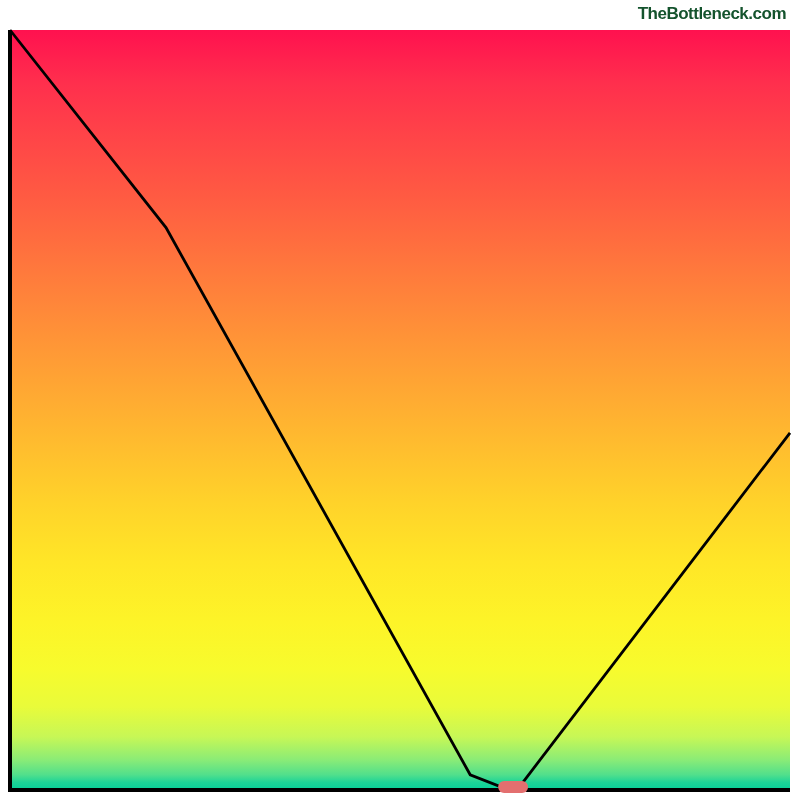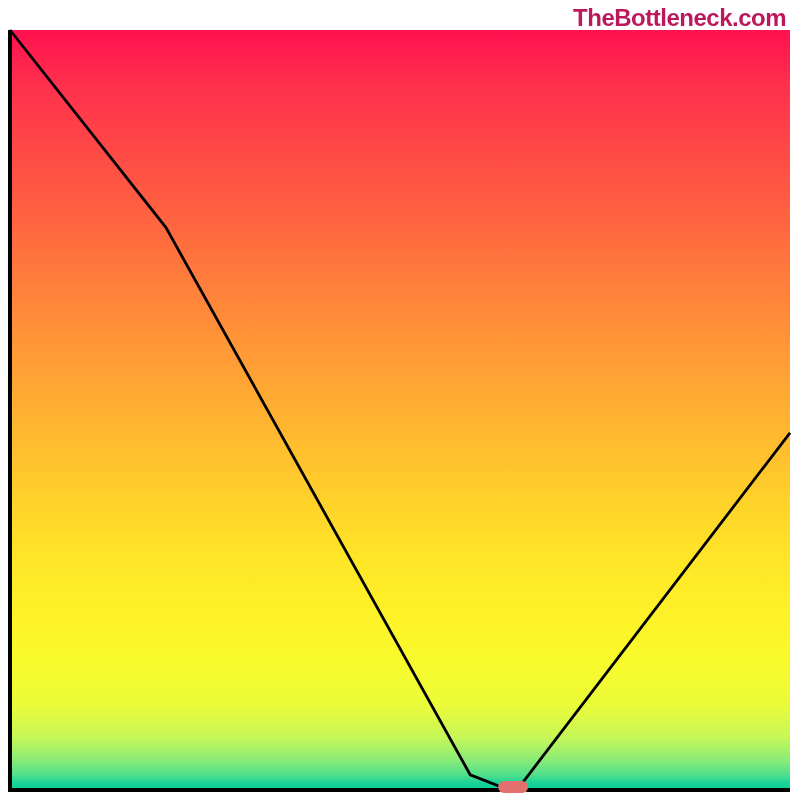--- a/index.html
+++ b/index.html
@@ -8,23 +8,23 @@
     width: 800px;
     height: 800px;
     background: #ffffff;
     font-family: Arial, Helvetica, sans-serif;
     position: relative;
   }
   .watermark {
     position: absolute;
     top: 4px;
     right: 14px;
-    font-size: 24px;
+    font-size: 17px;
     font-weight: bold;
-    color: #be185d;
+    color: #14532d;
     letter-spacing: -0.5px;
   }
   .plot-area {
     position: absolute;
     left: 10px;
     top: 30px;
     width: 780px;
     height: 760px;
     
     background: linear-gradient(to bottom,

